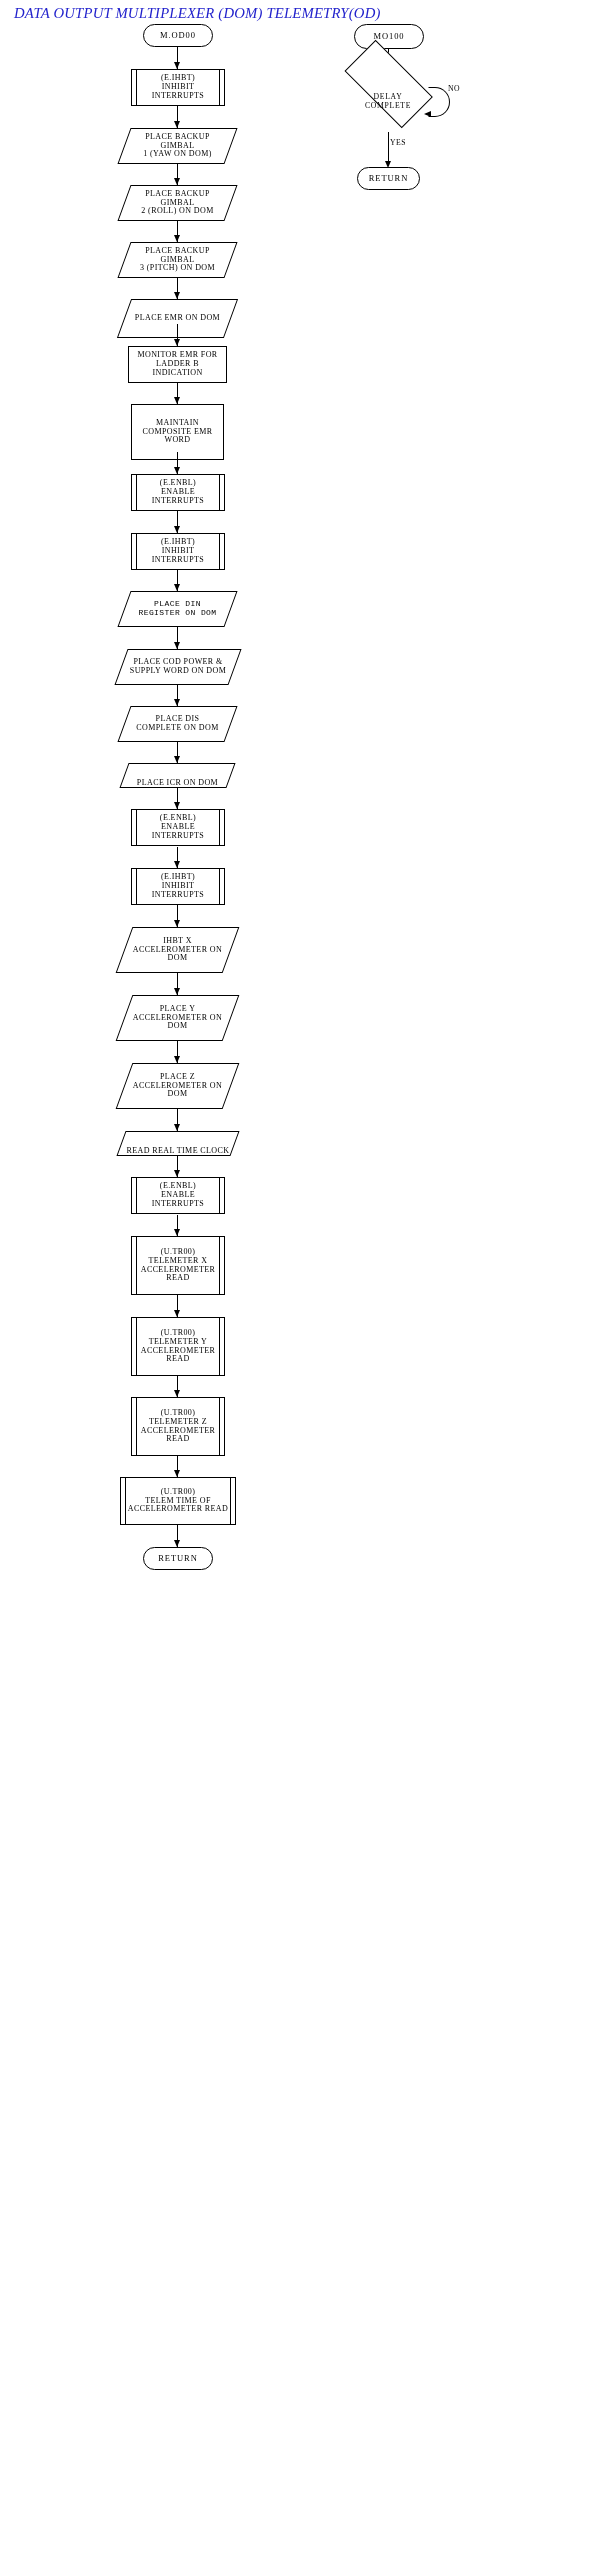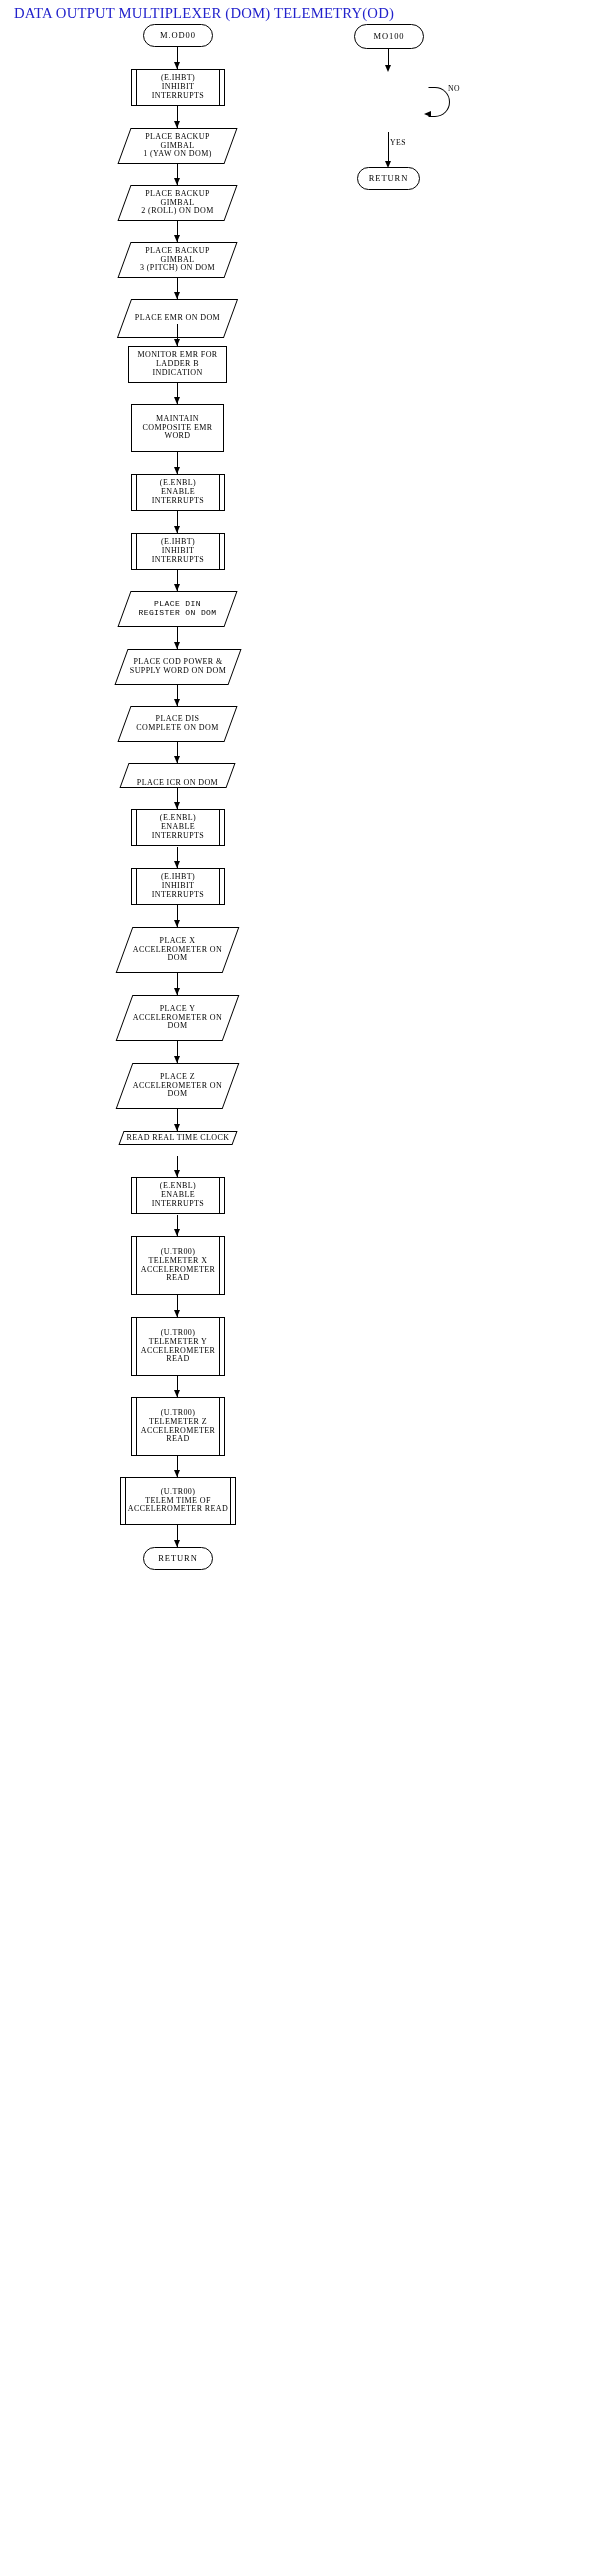--- a/index.html
+++ b/index.html
@@ -19,20 +19,21 @@
 
   
   .title{
     position:absolute;
     left:14px;
     top:5.4px;
     font-size:14.7px;
     letter-spacing:0.2px;
     color:#2222cc;
     white-space:nowrap;
+    font-style:italic;
   }
 
   
   .node{
     position:absolute;
     box-sizing:border-box;
     display:flex;
     align-items:center;
     justify-content:center;
     text-align:center;
@@ -148,20 +149,25 @@
 <div id="page">
 
   <div class="title">DATA OUTPUT MULTIPLEXER (DOM) TELEMETRY(OD)</div>
 
   <div class="node terminator" style="left:354px;top:24px;width:70px;height:25px;">
     <span class="txt">MO100</span>
   </div>
   <div class="vline" style="left:388px;top:49px;height:18px;"></div>
   <div class="arrow-down" style="left:385px;top:65px;"></div>
 
+  <div class="node decision" style="left:332px;top:72px;width:112px;height:60px;">
+    <span class="shape"></span>
+    <span class="txt">DELAY
+COMPLETE</span>
+  </div>
 
   <div class="loop" style="left:428px;top:87px;width:20px;height:28px;"></div>
   <div class="arrow-left" style="left:424px;top:111px;"></div>
   <div class="edge-label" style="left:448px;top:84px;">NO</div>
 
   <div class="vline" style="left:388px;top:132px;height:31px;"></div>
   <div class="arrow-down" style="left:385px;top:161px;"></div>
   <div class="edge-label" style="left:390px;top:138px;">YES</div>
 
   <div class="node terminator" style="left:357px;top:167px;width:63px;height:23px;">
@@ -206,21 +212,21 @@
         <span class="txt">PLACE EMR ON DOM</span>
       </div>
       <div class="vline" style="left: 177px; top: 324px; height: 21.6px;"></div>
       <div class="arrow-down" style="left: 174px; top: 339px;"></div>
       <div class="node process" style="left: 128px; top: 346px; width: 99px; height: 37px;">
         <span class="txt">MONITOR EMR FOR
 LADDER B INDICATION</span>
       </div>
       <div class="vline" style="left: 177px; top: 383px; height: 21.6px;"></div>
       <div class="arrow-down" style="left: 174px; top: 397px;"></div>
-      <div class="node process" style="left: 131px; top: 404px; width: 93px; height: 48px;">
+      <div class="node process" style="left: 131px; top: 404px; width: 93px; height: 56px;">
         <span class="txt">MAINTAIN
 COMPOSITE EMR
 WORD</span>
       </div>
       <div class="vline" style="left: 177px; top: 452px; height: 21.6px;"></div>
       <div class="arrow-down" style="left: 174px; top: 467px;"></div>
       <div class="node subroutine" style="left: 131px; top: 474px; width: 94px; height: 37px;">
         <span class="txt">(E.ENBL)
 ENABLE INTERRUPTS</span>
       </div>
@@ -266,21 +272,21 @@
       <div class="vline" style="left: 177px; top: 847px; height: 21.6px;"></div>
       <div class="arrow-down" style="left: 174px; top: 861px;"></div>
       <div class="node subroutine" style="left: 131px; top: 868px; width: 94px; height: 37px;">
         <span class="txt">(E.IHBT)
 INHIBIT INTERRUPTS</span>
       </div>
       <div class="vline" style="left: 177px; top: 905px; height: 21.6px;"></div>
       <div class="arrow-down" style="left: 174px; top: 920px;"></div>
       <div class="node io" style="left: 124px; top: 927px; width: 107px; height: 46px;">
         <span class="shape"></span>
-        <span class="txt">PLACE X
+        <span class="txt">IHBT X
 ACCELEROMETER ON
 DOM</span>
       </div>
       <div class="vline" style="left: 177px; top: 973px; height: 21.6px;"></div>
       <div class="arrow-down" style="left: 174px; top: 988px;"></div>
       <div class="node io" style="left: 124px; top: 995px; width: 107px; height: 46px;">
         <span class="shape"></span>
         <span class="txt">PLACE Y
 ACCELEROMETER ON
 DOM</span>
@@ -288,21 +294,21 @@
       <div class="vline" style="left: 177px; top: 1041px; height: 21.6px;"></div>
       <div class="arrow-down" style="left: 174px; top: 1056px;"></div>
       <div class="node io" style="left: 124px; top: 1063px; width: 107px; height: 46px; text-align: center;">
         <span class="shape"></span>
         <span class="txt">PLACE Z
 ACCELEROMETER ON
 DOM</span>
       </div>
       <div class="vline" style="left: 177px; top: 1109px; height: 21.6px;"></div>
       <div class="arrow-down" style="left: 174px; top: 1124px;"></div>
-      <div class="node io" style="left: 121px; top: 1131px; width: 114px; height: 14px;">
+      <div class="node io" style="left: 121px; top: 1131px; width: 114px; height: 25px; align-items: flex-end;">
         <span class="shape"></span>
         <span class="txt">READ REAL TIME CLOCK</span>
       </div>
       <div class="vline" style="left: 177px; top: 1156px; height: 21.6px;"></div>
       <div class="arrow-down" style="left: 174px; top: 1170px;"></div>
       <div class="node subroutine" style="left: 131px; top: 1177px; width: 94px; height: 37px;">
         <span class="txt">(E.ENBL)
 ENABLE INTERRUPTS</span>
       </div>
       <div class="vline" style="left: 177px; top: 1215px; height: 21.6px;"></div>

